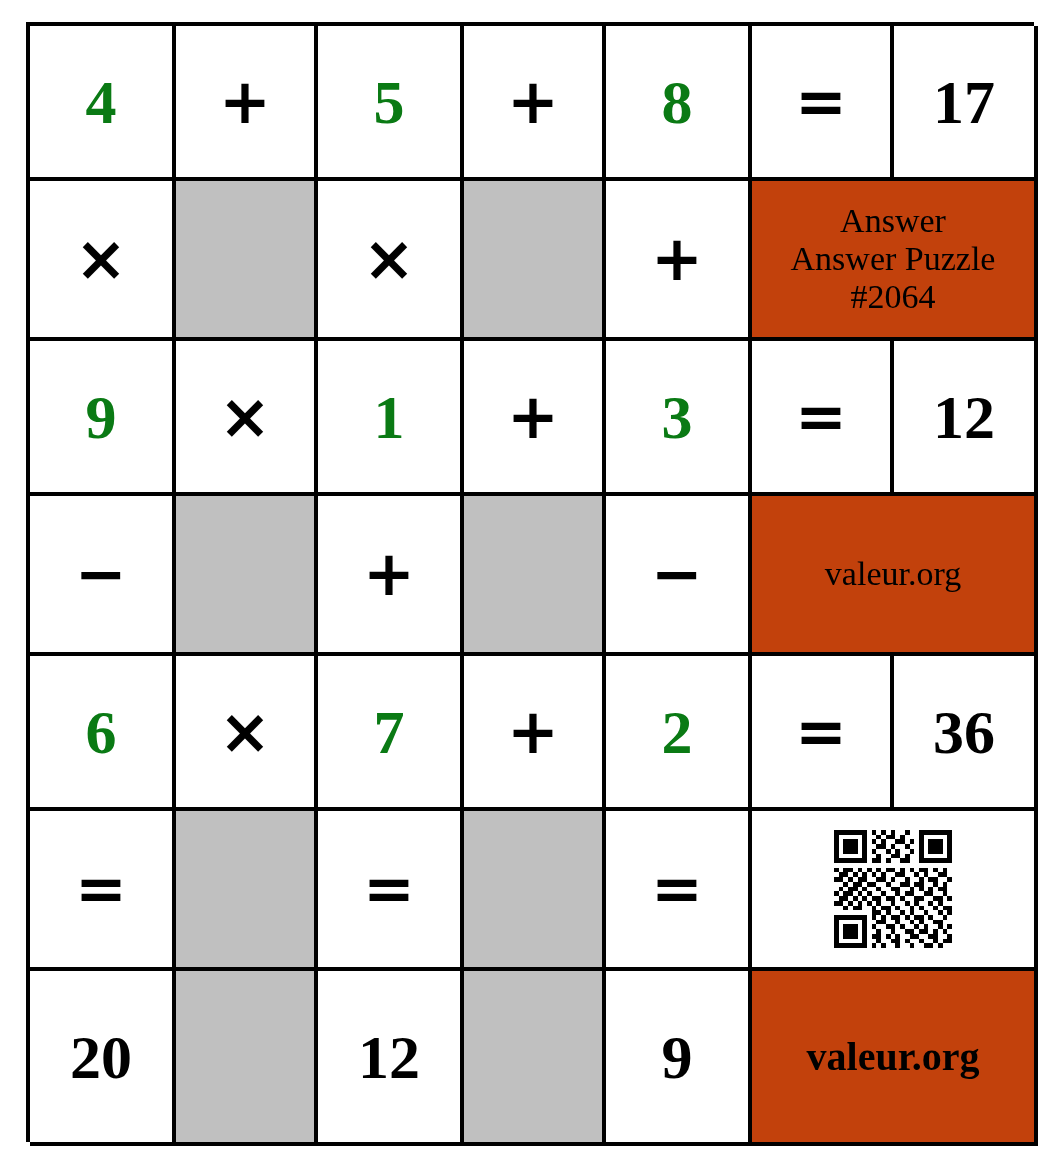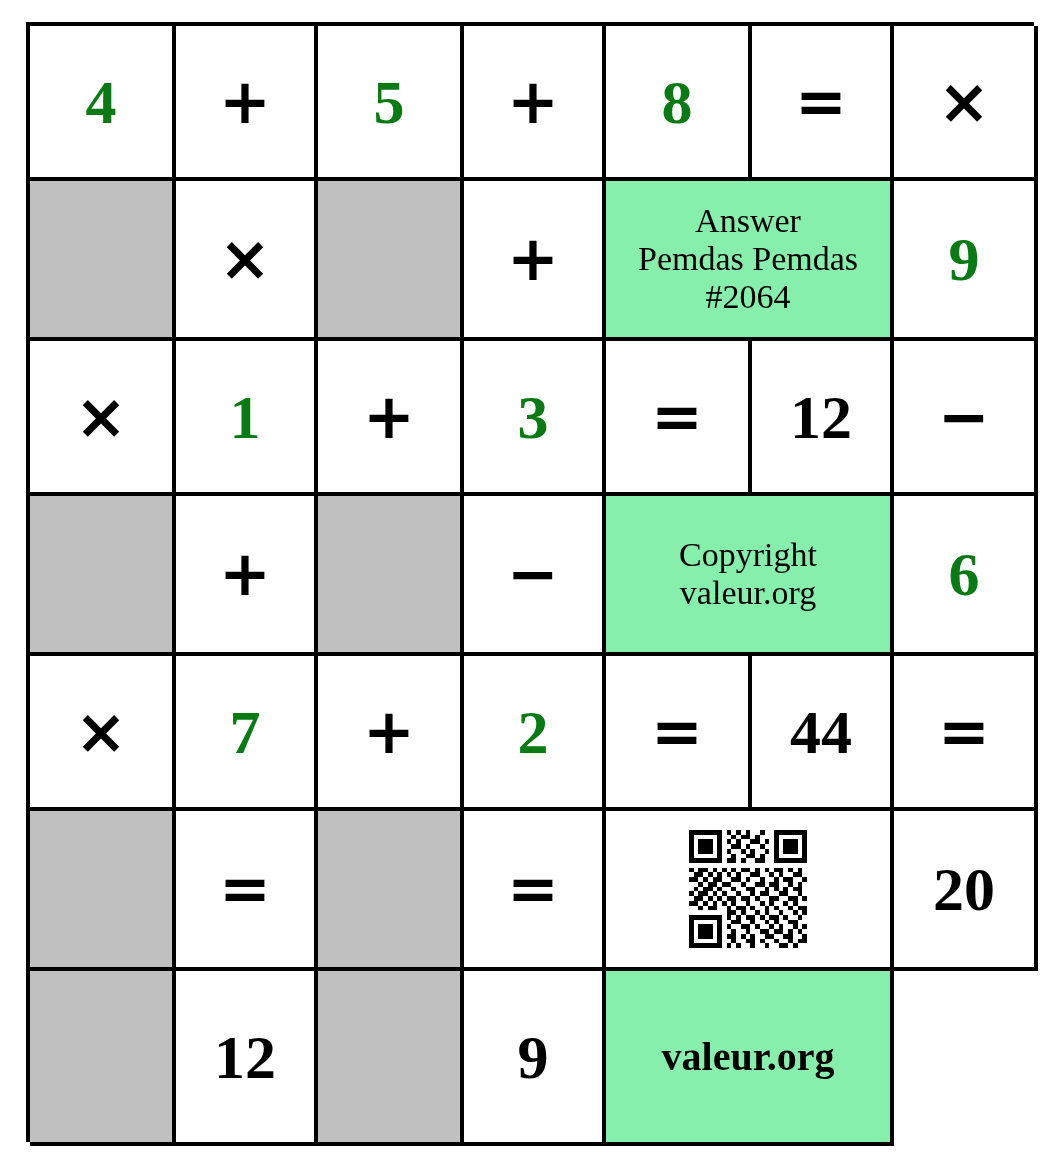--- a/index.html
+++ b/index.html
@@ -36,21 +36,21 @@
     align-items: center;
     justify-content: center;
     background: #ffffff;
     overflow: hidden;
     text-align: center;
   }
   .cell.blank {
     background: #c0c0c0;
   }
   .cell.shaded {
-    background: #86efac;
+    background: #c2410c;
   }
   .num {
     font-size: 62px;
     font-weight: bold;
     color: #0a7a14;
     line-height: 1;
   }
   .op {
     font-size: 62px;
     font-weight: bold;
@@ -109,36 +109,39 @@
       </div>
     <div class="cell">
         <span class="op">+</span>
       </div>
     <div class="cell">
         <span class="num">8</span>
       </div>
     <div class="cell">
         <span class="op">=</span>
       </div>
+    <div class="cell">
+        <span class="result">17</span>
+      </div>
 
     <div class="cell">
         <span class="op">×</span>
       </div>
     <div class="cell blank"></div>
     <div class="cell">
         <span class="op">×</span>
       </div>
     <div class="cell blank"></div>
     <div class="cell">
         <span class="op">+</span>
       </div>
     <div class="cell shaded span2">
       <div class="note">
         <div>Answer</div>
-        <div>Pemdas Pemdas</div>
+        <div>Answer Puzzle</div>
         <div>#2064</div>
       </div>
     </div>
 
     <div class="cell">
         <span class="num">9</span>
       </div>
     <div class="cell">
         <span class="op">×</span>
       </div>
@@ -164,21 +167,20 @@
     <div class="cell blank"></div>
     <div class="cell">
         <span class="op">+</span>
       </div>
     <div class="cell blank"></div>
     <div class="cell">
         <span class="op">−</span>
       </div>
     <div class="cell shaded span2">
       <div class="note">
-        <div>Copyright</div>
         <div>valeur.org</div>
       </div>
     </div>
 
     <div class="cell">
         <span class="num">6</span>
       </div>
     <div class="cell">
         <span class="op">×</span>
       </div>
@@ -188,21 +190,21 @@
     <div class="cell">
         <span class="op">+</span>
       </div>
     <div class="cell">
         <span class="num">2</span>
       </div>
     <div class="cell">
         <span class="op">=</span>
       </div>
     <div class="cell">
-        <span class="result">44</span>
+        <span class="result">36</span>
       </div>
 
     <div class="cell">
         <span class="op">=</span>
       </div>
     <div class="cell blank"></div>
     <div class="cell">
         <span class="op">=</span>
       </div>
     <div class="cell blank"></div>

